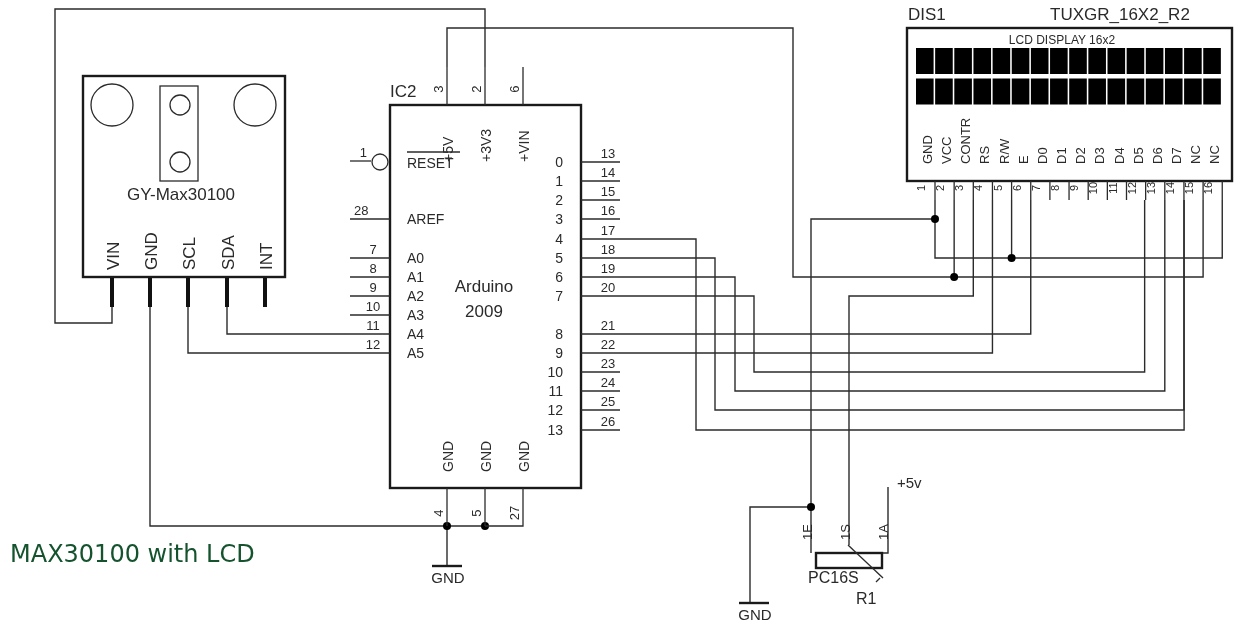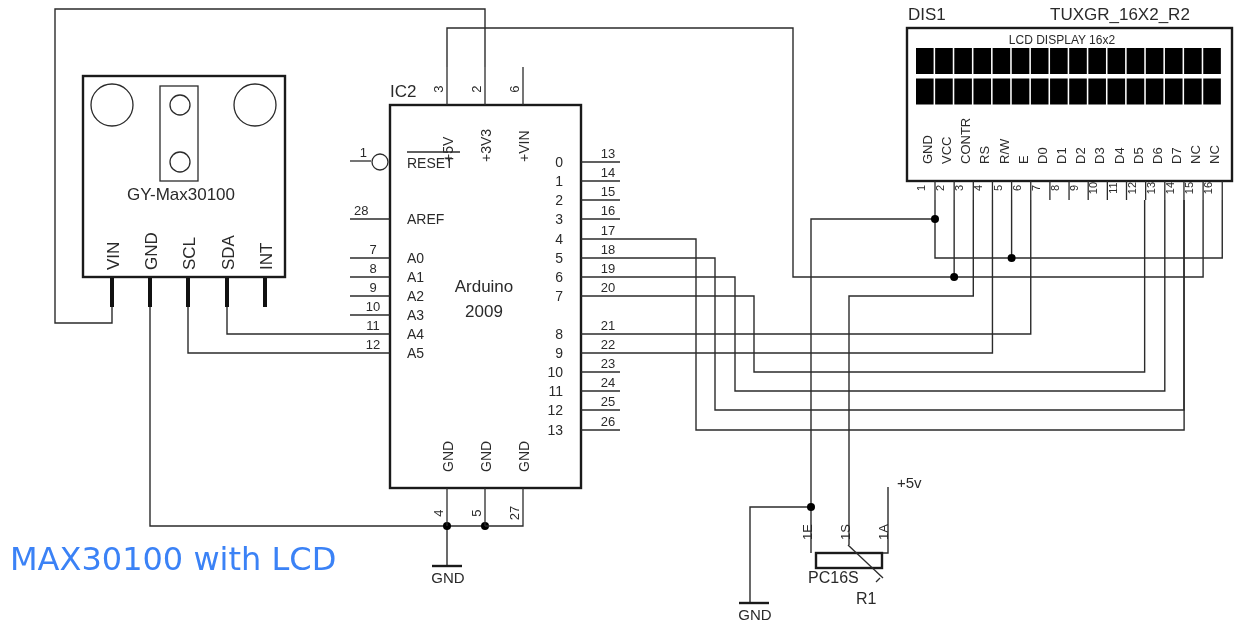--- a/index.html
+++ b/index.html
@@ -6,21 +6,21 @@
   body { width: 1239px; height: 631px; overflow: hidden; position: relative;
          font-family: "Liberation Sans", sans-serif; }
   #schem { position: absolute; left: 0; top: 0; }
   .w { stroke: #2b2b2b; stroke-width: 1.4; fill: none; }
   .box { stroke: #1a1a1a; stroke-width: 2.4; fill: none; }
   .thin { stroke: #2b2b2b; stroke-width: 1.3; fill: none; }
   .pinthick { stroke: #111; stroke-width: 4; }
   .t { fill: #2a2a2a; font-family: "Liberation Sans", sans-serif; }
   .dot { fill: #000; }
   .lcdcell { fill: #000; }
-  #caption { position: absolute; left: 10px; top: 540px; font-size: 32px; color: #3b82f6;
+  #caption { position: absolute; left: 10px; top: 540px; font-size: 24px; color: #14532d;
              font-family: "DejaVu Sans", sans-serif; }
 </style>
 </head>
 <body>
 
 <svg id="schem" width="1239" height="631" viewBox="0 0 1239 631">
   <g id="wires">
       <polyline points="112,307 112,323 55,323 55,9 485,9 485,67" class="w"></polyline>
       <polyline points="447,67 447,28 793,28 793,277 1203.1,277 1203.1,200" class="w"></polyline>
       <polyline points="150,307 150,526 485,526" class="w"></polyline>

